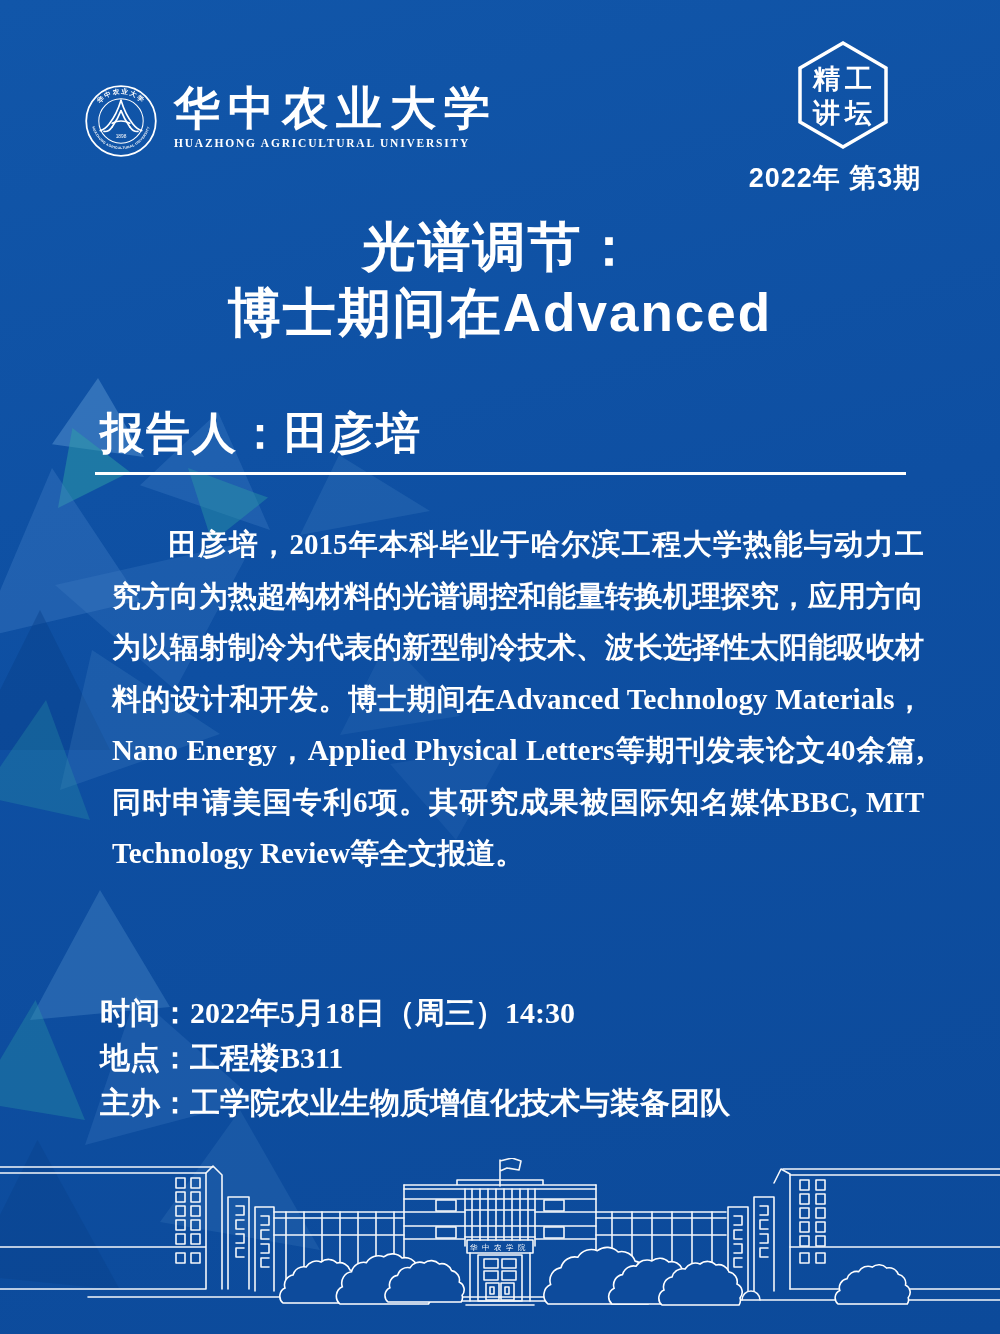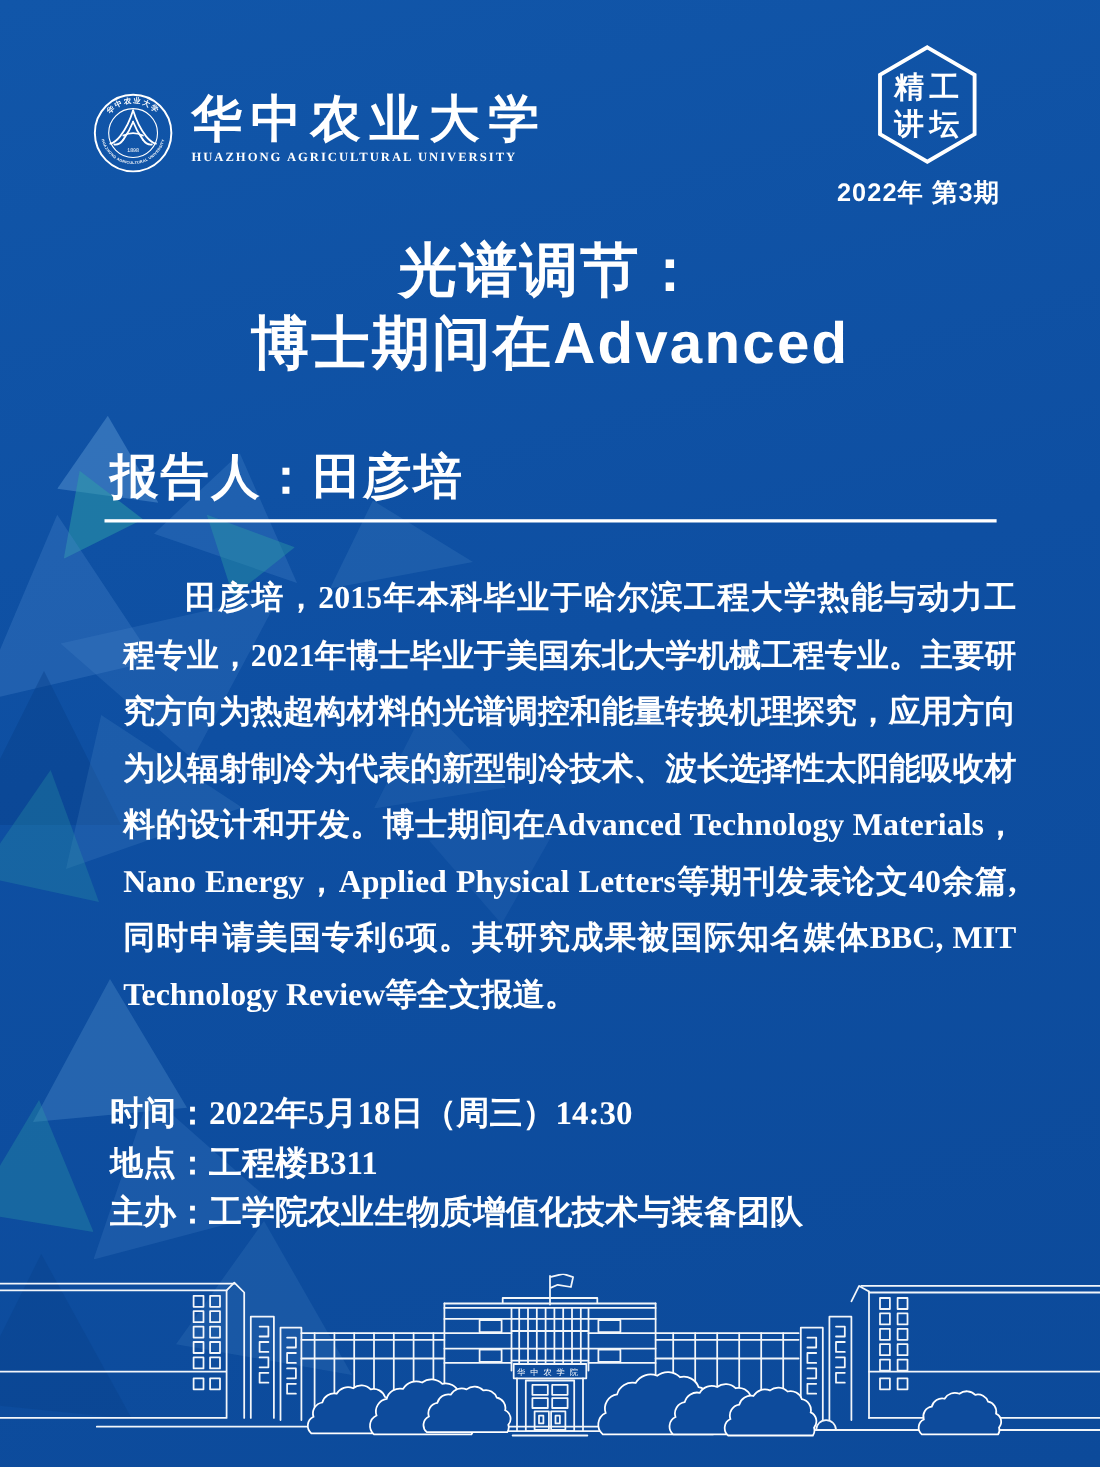--- a/index.html
+++ b/index.html
@@ -15,21 +15,21 @@
   .logo-wrap{position:absolute;left:84px;top:84px;display:flex;align-items:flex-start;}
   .seal{width:74px;height:74px;flex:0 0 auto;}
   .logo-text{margin-left:16px;}
   .logo-cn{font-family:"Liberation Serif","DejaVu Serif",serif;font-weight:bold;
            font-size:46px;line-height:50px;letter-spacing:8px;white-space:nowrap;}
   .logo-en{font-family:"Liberation Serif","DejaVu Serif",serif;font-weight:bold;
            font-size:11.5px;letter-spacing:1.8px;margin-top:3px;white-space:nowrap;}
 
   .badge{position:absolute;left:794px;top:40px;width:98px;height:110px;}
   .issue{position:absolute;left:728px;top:160px;width:214px;text-align:center;
-         font-size:23px;font-weight:bold;letter-spacing:1px;white-space:nowrap;}
+         font-size:27px;font-weight:bold;letter-spacing:1px;white-space:nowrap;}
 
   
   .title{position:absolute;left:0;top:214px;width:1000px;text-align:center;
          font-weight:bold;letter-spacing:2px;}
   .title div{font-size:53px;line-height:66px;}
 
   
   .speaker{position:absolute;left:100px;top:404px;font-size:44px;font-weight:bold;
            letter-spacing:2px;white-space:nowrap;}
   .rule{position:absolute;left:95px;top:472px;width:811px;height:2.5px;background:#fff;}
@@ -124,21 +124,20 @@
     <div>博士期间在Advanced</div>
   </div>
 
   <div class="speaker">
     <span>报告人：</span><span>田彦培</span>
   </div>
   <div class="rule"></div>
 
   <div class="bio">
     <div class="bio-line first">田彦培，2015年本科毕业于哈尔滨工程大学热能与动力工</div>
-    <div class="bio-line">程专业，2021年博士毕业于美国东北大学机械工程专业。主要研</div>
     <div class="bio-line">究方向为热超构材料的光谱调控和能量转换机理探究，应用方向</div>
     <div class="bio-line">为以辐射制冷为代表的新型制冷技术、波长选择性太阳能吸收材</div>
     <div class="bio-line">料的设计和开发。博士期间在Advanced Technology Materials，</div>
     <div class="bio-line">Nano Energy，Applied Physical Letters等期刊发表论文40余篇,</div>
     <div class="bio-line">同时申请美国专利6项。其研究成果被国际知名媒体BBC, MIT</div>
     <div class="bio-line last">Technology Review等全文报道。</div>
   </div>
 
   <div class="info">
     <div class="info-row">

